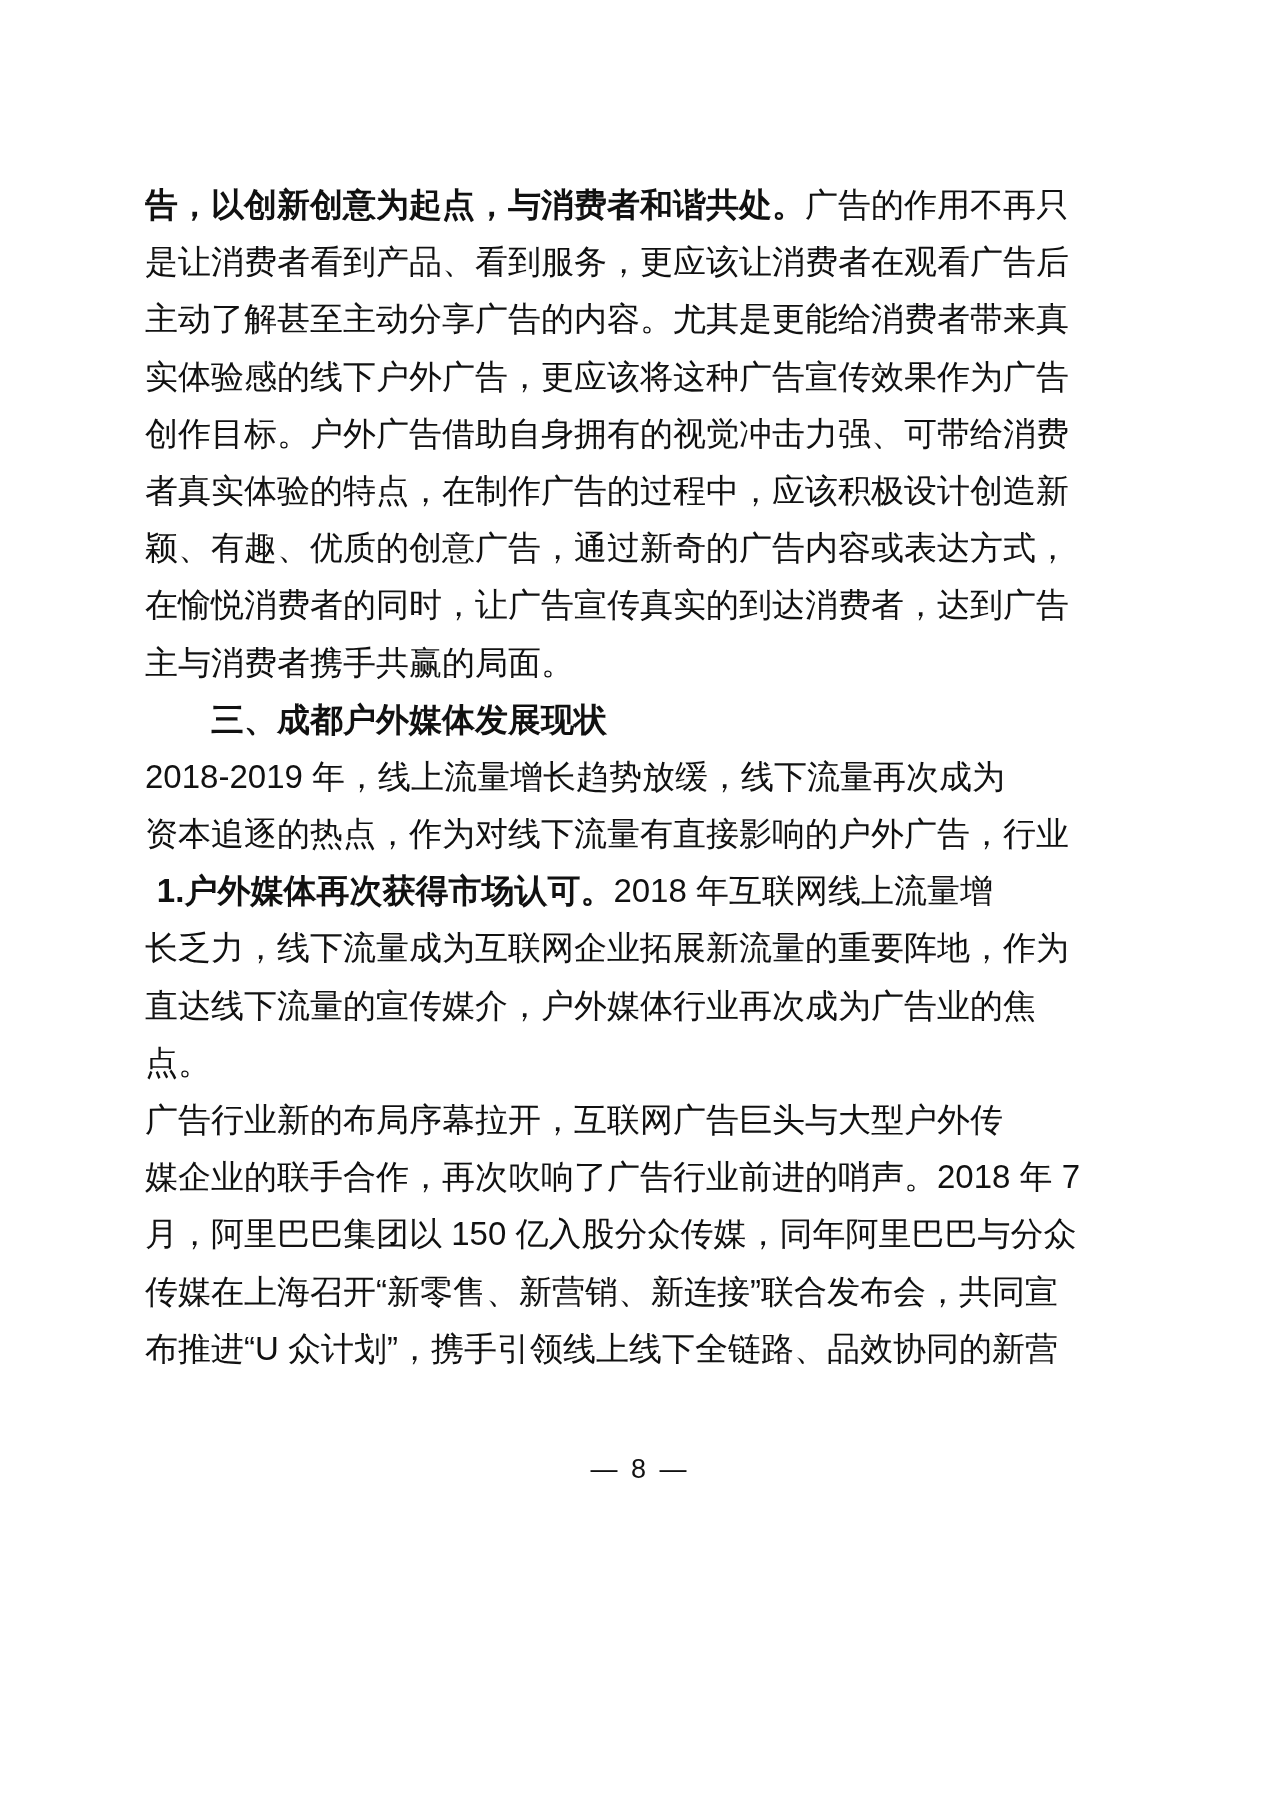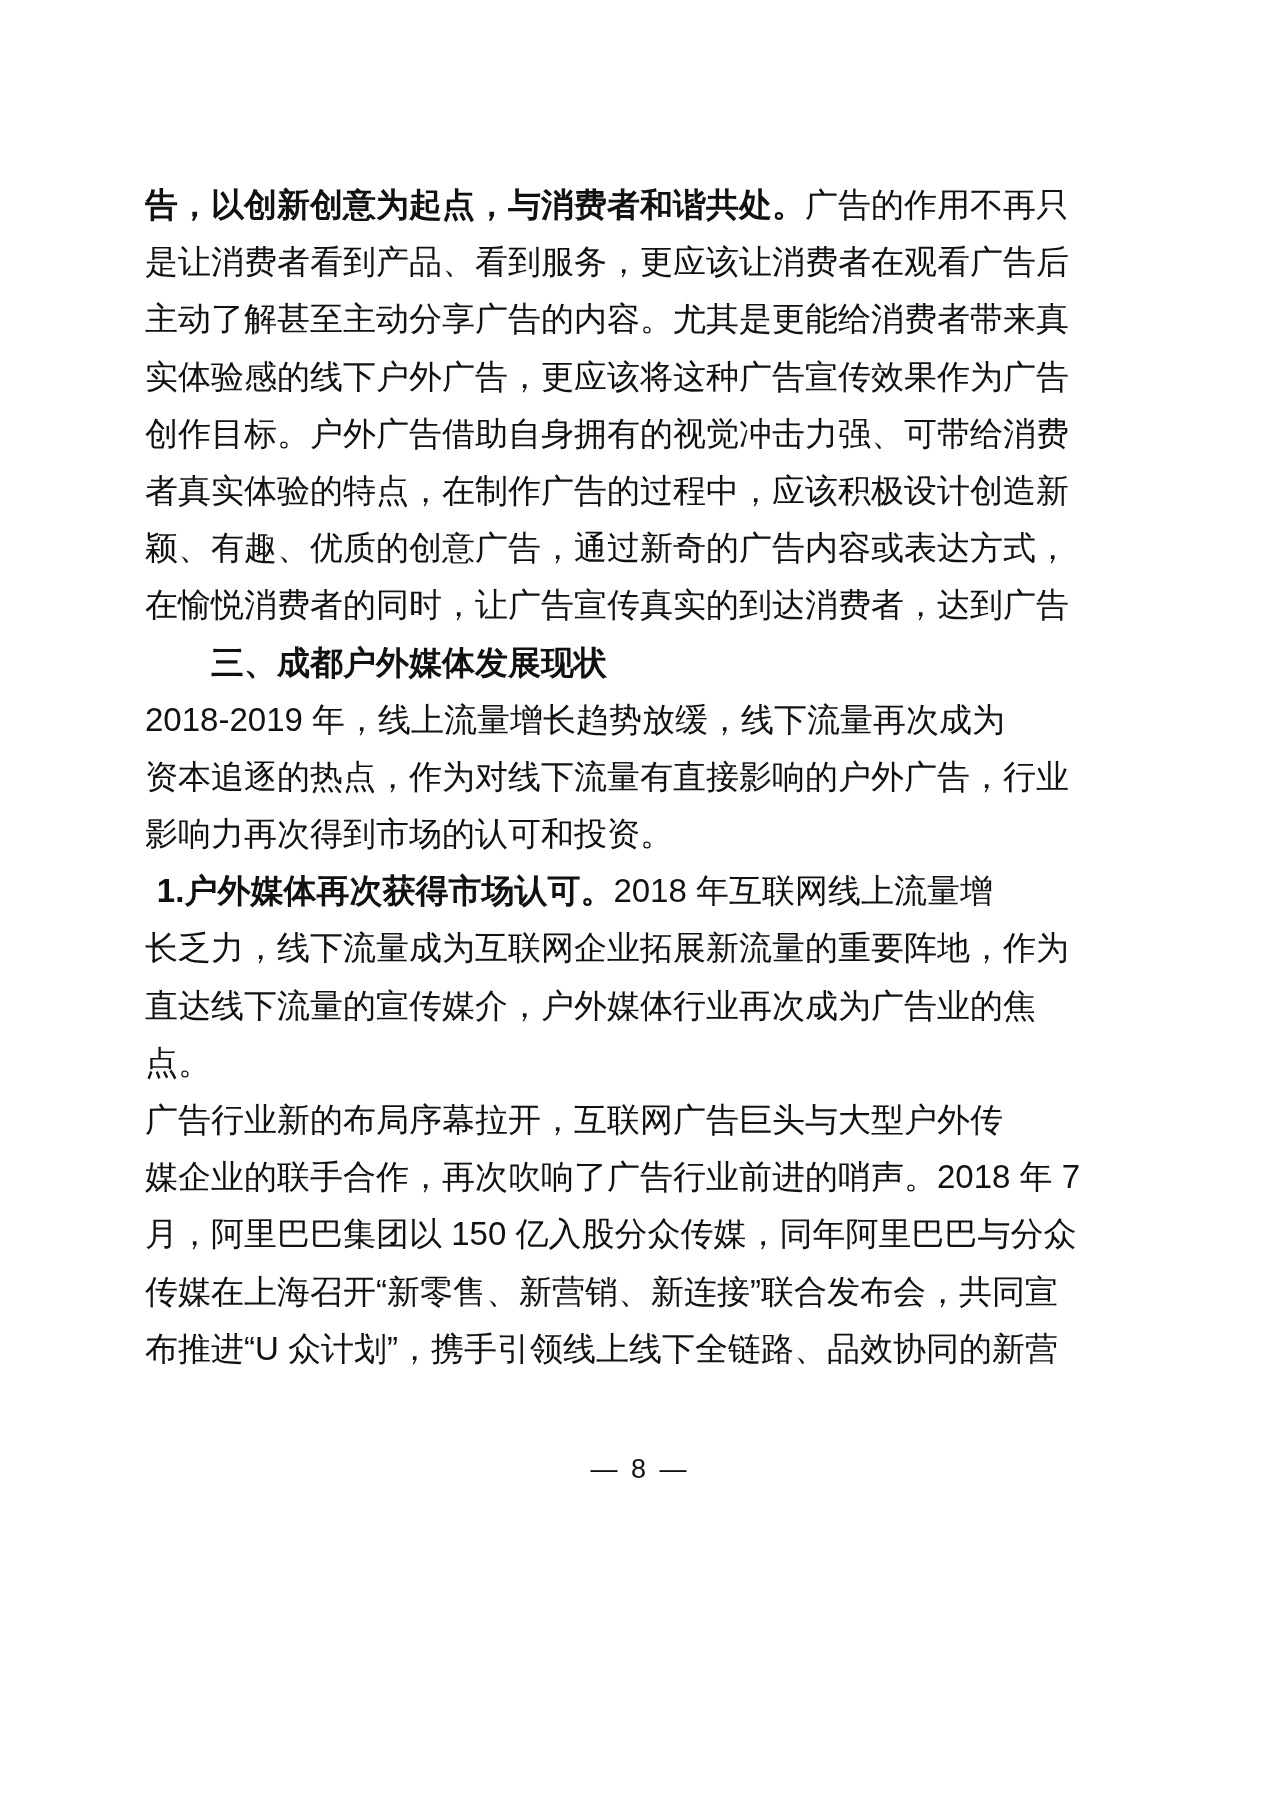--- a/index.html
+++ b/index.html
@@ -96,30 +96,30 @@
 
     <div class="doc-line justify"><span class="b">告</span><span class="b">，</span><span class="b">以</span><span class="b">创</span><span class="b">新</span><span class="b">创</span><span class="b">意</span><span class="b">为</span><span class="b">起</span><span class="b">点</span><span class="b">，</span><span class="b">与</span><span class="b">消</span><span class="b">费</span><span class="b">者</span><span class="b">和</span><span class="b">谐</span><span class="b">共</span><span class="b">处</span><span class="b">。</span><span>广</span><span>告</span><span>的</span><span>作</span><span>用</span><span>不</span><span>再</span><span>只</span></div>
 
     <div class="doc-line justify"><span>是</span><span>让</span><span>消</span><span>费</span><span>者</span><span>看</span><span>到</span><span>产</span><span>品</span><span>、</span><span>看</span><span>到</span><span>服</span><span>务</span><span>，</span><span>更</span><span>应</span><span>该</span><span>让</span><span>消</span><span>费</span><span>者</span><span>在</span><span>观</span><span>看</span><span>广</span><span>告</span><span>后</span></div>
     <div class="doc-line justify"><span>主</span><span>动</span><span>了</span><span>解</span><span>甚</span><span>至</span><span>主</span><span>动</span><span>分</span><span>享</span><span>广</span><span>告</span><span>的</span><span>内</span><span>容</span><span>。</span><span>尤</span><span>其</span><span>是</span><span>更</span><span>能</span><span>给</span><span>消</span><span>费</span><span>者</span><span>带</span><span>来</span><span>真</span></div>
     <div class="doc-line justify"><span>实</span><span>体</span><span>验</span><span>感</span><span>的</span><span>线</span><span>下</span><span>户</span><span>外</span><span>广</span><span>告</span><span>，</span><span>更</span><span>应</span><span>该</span><span>将</span><span>这</span><span>种</span><span>广</span><span>告</span><span>宣</span><span>传</span><span>效</span><span>果</span><span>作</span><span>为</span><span>广</span><span>告</span></div>
     <div class="doc-line justify"><span>创</span><span>作</span><span>目</span><span>标</span><span>。</span><span>户</span><span>外</span><span>广</span><span>告</span><span>借</span><span>助</span><span>自</span><span>身</span><span>拥</span><span>有</span><span>的</span><span>视</span><span>觉</span><span>冲</span><span>击</span><span>力</span><span>强</span><span>、</span><span>可</span><span>带</span><span>给</span><span>消</span><span>费</span></div>
     <div class="doc-line justify"><span>者</span><span>真</span><span>实</span><span>体</span><span>验</span><span>的</span><span>特</span><span>点</span><span>，</span><span>在</span><span>制</span><span>作</span><span>广</span><span>告</span><span>的</span><span>过</span><span>程</span><span>中</span><span>，</span><span>应</span><span>该</span><span>积</span><span>极</span><span>设</span><span>计</span><span>创</span><span>造</span><span>新</span></div>
     <div class="doc-line justify"><span>颖</span><span>、</span><span>有</span><span>趣</span><span>、</span><span>优</span><span>质</span><span>的</span><span>创</span><span>意</span><span>广</span><span>告</span><span>，</span><span>通</span><span>过</span><span>新</span><span>奇</span><span>的</span><span>广</span><span>告</span><span>内</span><span>容</span><span>或</span><span>表</span><span>达</span><span>方</span><span>式</span><span>，</span></div>
     <div class="doc-line justify"><span>在</span><span>愉</span><span>悦</span><span>消</span><span>费</span><span>者</span><span>的</span><span>同</span><span>时</span><span>，</span><span>让</span><span>广</span><span>告</span><span>宣</span><span>传</span><span>真</span><span>实</span><span>的</span><span>到</span><span>达</span><span>消</span><span>费</span><span>者</span><span>，</span><span>达</span><span>到</span><span>广</span><span>告</span></div>
+    <div class="doc-line last">
+      <span class="seg">主与消费者携手共赢的局面。</span>
+    </div>
 
     <div class="doc-line last">
       <span class="indent"></span><span class="seg b">三、成都户外媒体发展现状</span>
     </div>
 
     <div class="doc-line justify"><span class="indent"></span><span>2</span><span>0</span><span>1</span><span>8</span><span>-</span><span>2</span><span>0</span><span>1</span><span>9</span><span> </span><span>年</span><span>，</span><span>线</span><span>上</span><span>流</span><span>量</span><span>增</span><span>长</span><span>趋</span><span>势</span><span>放</span><span>缓</span><span>，</span><span>线</span><span>下</span><span>流</span><span>量</span><span>再</span><span>次</span><span>成</span><span>为</span></div>
     <div class="doc-line justify"><span>资</span><span>本</span><span>追</span><span>逐</span><span>的</span><span>热</span><span>点</span><span>，</span><span>作</span><span>为</span><span>对</span><span>线</span><span>下</span><span>流</span><span>量</span><span>有</span><span>直</span><span>接</span><span>影</span><span>响</span><span>的</span><span>户</span><span>外</span><span>广</span><span>告</span><span>，</span><span>行</span><span>业</span></div>
-    <div class="doc-line last">
-      <span class="seg">影响力再次得到市场的认可和投资。</span>
-    </div>
 
 
     <div class="doc-line justify"><span class="indent-sm"></span><span class="b">1</span><span class="b">.</span><span class="b">户</span><span class="b">外</span><span class="b">媒</span><span class="b">体</span><span class="b">再</span><span class="b">次</span><span class="b">获</span><span class="b">得</span><span class="b">市</span><span class="b">场</span><span class="b">认</span><span class="b">可</span><span class="b">。</span><span>2</span><span>0</span><span>1</span><span>8</span><span> </span><span>年</span><span>互</span><span>联</span><span>网</span><span>线</span><span>上</span><span>流</span><span>量</span><span>增</span></div>
     <div class="doc-line justify"><span>长</span><span>乏</span><span>力</span><span>，</span><span>线</span><span>下</span><span>流</span><span>量</span><span>成</span><span>为</span><span>互</span><span>联</span><span>网</span><span>企</span><span>业</span><span>拓</span><span>展</span><span>新</span><span>流</span><span>量</span><span>的</span><span>重</span><span>要</span><span>阵</span><span>地</span><span>，</span><span>作</span><span>为</span></div>
     <div class="doc-line justify"><span>直</span><span>达</span><span>线</span><span>下</span><span>流</span><span>量</span><span>的</span><span>宣</span><span>传</span><span>媒</span><span>介</span><span>，</span><span>户</span><span>外</span><span>媒</span><span>体</span><span>行</span><span>业</span><span>再</span><span>次</span><span>成</span><span>为</span><span>广</span><span>告</span><span>业</span><span>的</span><span>焦</span></div>
     <div class="doc-line last">
       <span class="seg">点。</span>
     </div>
 
     <div class="doc-line justify"><span class="indent"></span><span>广</span><span>告</span><span>行</span><span>业</span><span>新</span><span>的</span><span>布</span><span>局</span><span>序</span><span>幕</span><span>拉</span><span>开</span><span>，</span><span>互</span><span>联</span><span>网</span><span>广</span><span>告</span><span>巨</span><span>头</span><span>与</span><span>大</span><span>型</span><span>户</span><span>外</span><span>传</span></div>

